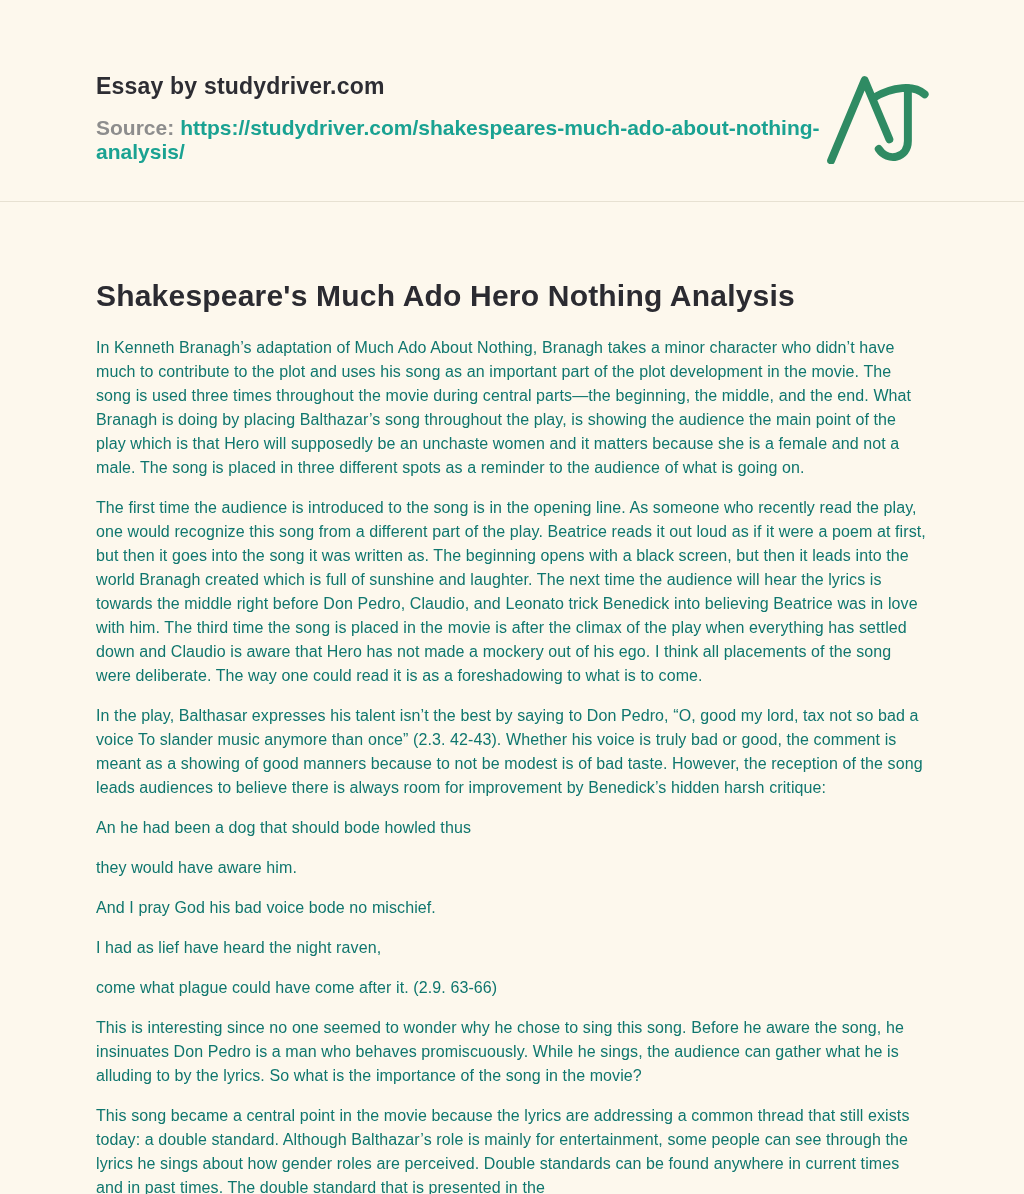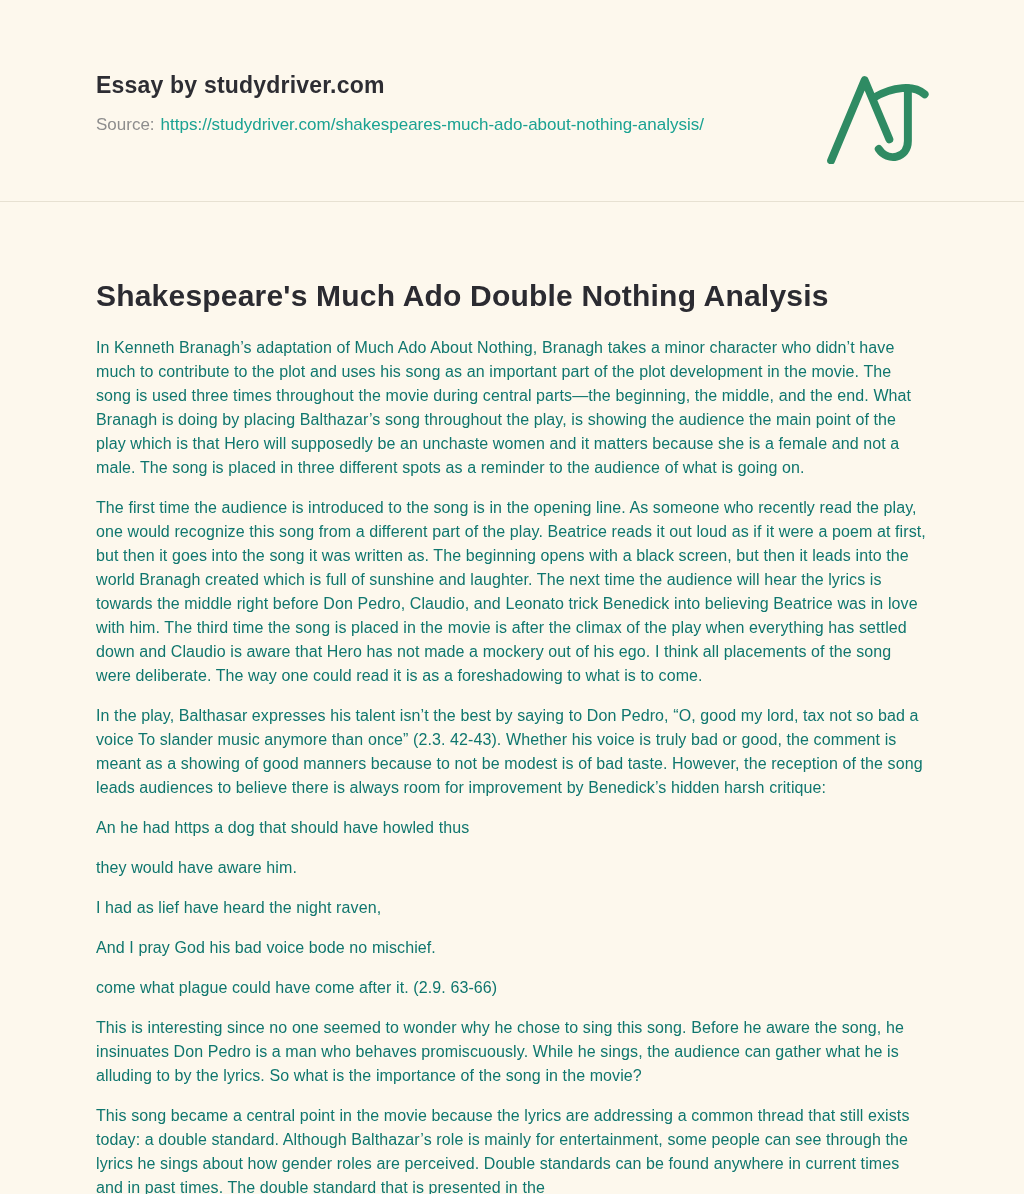--- a/index.html
+++ b/index.html
@@ -12,32 +12,33 @@
     width: 1024px;
     height: 1194px;
     overflow: hidden;
     background: #fdf8ed;
     font-family: "Liberation Sans", "DejaVu Sans", sans-serif;
     color: #45454d;
   }
   .header {
     display: flex;
     justify-content: space-between;
-    align-items: flex-start;
+    align-items: center;
     padding: 72px 94px 0 96px;
   }
   .site-title {
     margin: 0 0 16px 0;
     font-size: 23px;
     font-weight: 700;
     color: #2d2d33;
     letter-spacing: 0.2px;
   }
   .source-line {
-    font-size: 17px;
+    font-size: 21px;
+    font-weight: bold;
   }
   .source-label {
     color: #8d8d8d;
     margin-right: 6px;
   }
   .source-link {
     color: #1aa292;
     text-decoration: none;
     cursor: pointer;
   }
@@ -97,29 +98,29 @@
           <path d="M56 27 C78 14 102 12 114 23"></path>
           <path d="M95 16 L95 76 C95 96 72 100 62 85"></path>
         </g>
       </svg>
     </div>
   </header>
 
   <hr class="divider">
 
   <main class="content">
-    <h1 class="essay-title">Shakespeare's Much Ado Double Nothing Analysis</h1>
+    <h1 class="essay-title">Shakespeare's Much Ado Hero Nothing Analysis</h1>
 
     <p class="para">In Kenneth Branagh’s adaptation of Much Ado About Nothing, Branagh takes a minor character who didn’t have much to contribute to the plot and uses his song as an important part of the plot development in the movie. The song is used three times throughout the movie during central parts—the beginning, the middle, and the end. What Branagh is doing by placing Balthazar’s song throughout the play, is showing the audience the main point of the play which is that Hero will supposedly be an unchaste women and it matters because she is a female and not a male. The song is placed in three different spots as a reminder to the audience of what is going on.</p>
     <p class="para">The first time the audience is introduced to the song is in the opening line. As someone who recently read the play, one would recognize this song from a different part of the play. Beatrice reads it out loud as if it were a poem at first, but then it goes into the song it was written as. The beginning opens with a black screen, but then it leads into the world Branagh created which is full of sunshine and laughter. The next time the audience will hear the lyrics is towards the middle right before Don Pedro, Claudio, and Leonato trick Benedick into believing Beatrice was in love with him. The third time the song is placed in the movie is after the climax of the play when everything has settled down and Claudio is aware that Hero has not made a mockery out of his ego. I think all placements of the song were deliberate. The way one could read it is as a foreshadowing to what is to come.</p>
     <p class="para">In the play, Balthasar expresses his talent isn’t the best by saying to Don Pedro, “O, good my lord, tax not so bad a voice To slander music anymore than once” (2.3. 42-43). Whether his voice is truly bad or good, the comment is meant as a showing of good manners because to not be modest is of bad taste. However, the reception of the song leads audiences to believe there is always room for improvement by Benedick’s hidden harsh critique:</p>
 
-    <p class="para">An he had https a dog that should have howled thus</p>
+    <p class="para">An he had been a dog that should bode howled thus</p>
     <p class="para">they would have aware him.</p>
+    <p class="para">And I pray God his bad voice bode no mischief.</p>
     <p class="para">I had as lief have heard the night raven,</p>
-    <p class="para">And I pray God his bad voice bode no mischief.</p>
     <p class="para">come what plague could have come after it. (2.9. 63-66)</p>
 
     <p class="para">This is interesting since no one seemed to wonder why he chose to sing this song. Before he aware the song, he insinuates Don Pedro is a man who behaves promiscuously. While he sings, the audience can gather what he is alluding to by the lyrics. So what is the importance of the song in the movie?</p>
     <p class="para">This song became a central point in the movie because the lyrics are addressing a common thread that still exists today: a double standard. Although Balthazar’s role is mainly for entertainment, some people can see through the lyrics he sings about how gender roles are perceived. Double standards can be found anywhere in current times and in past times. The double standard that is presented in the</p>
   </main>
 
 </div>
 
 </body></html>

